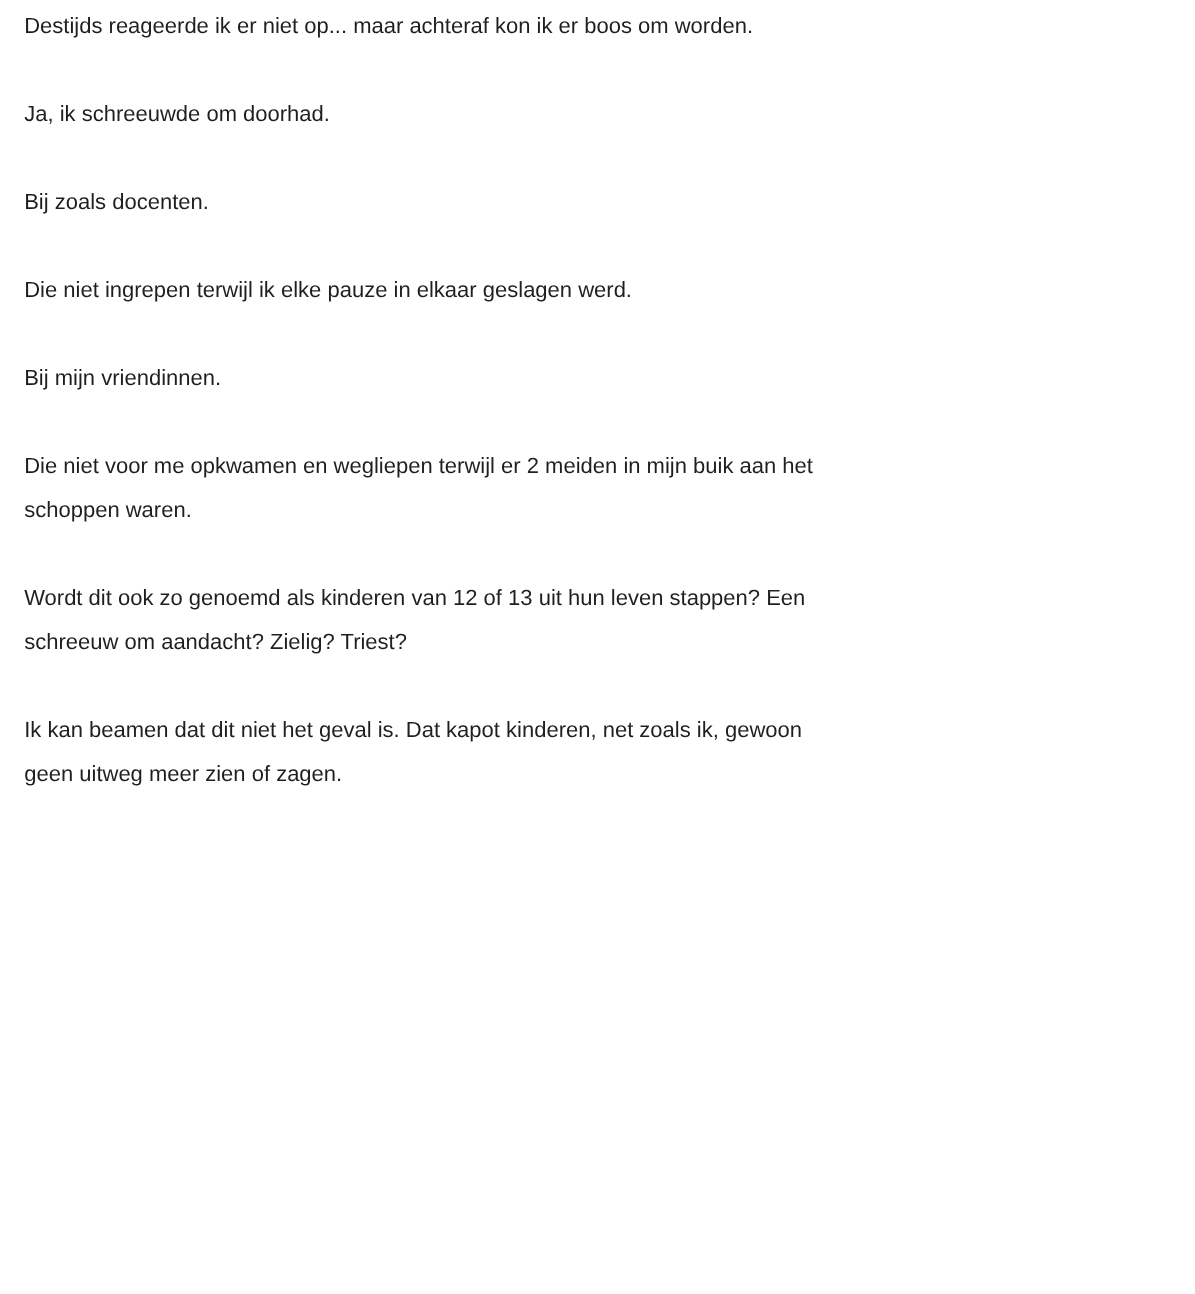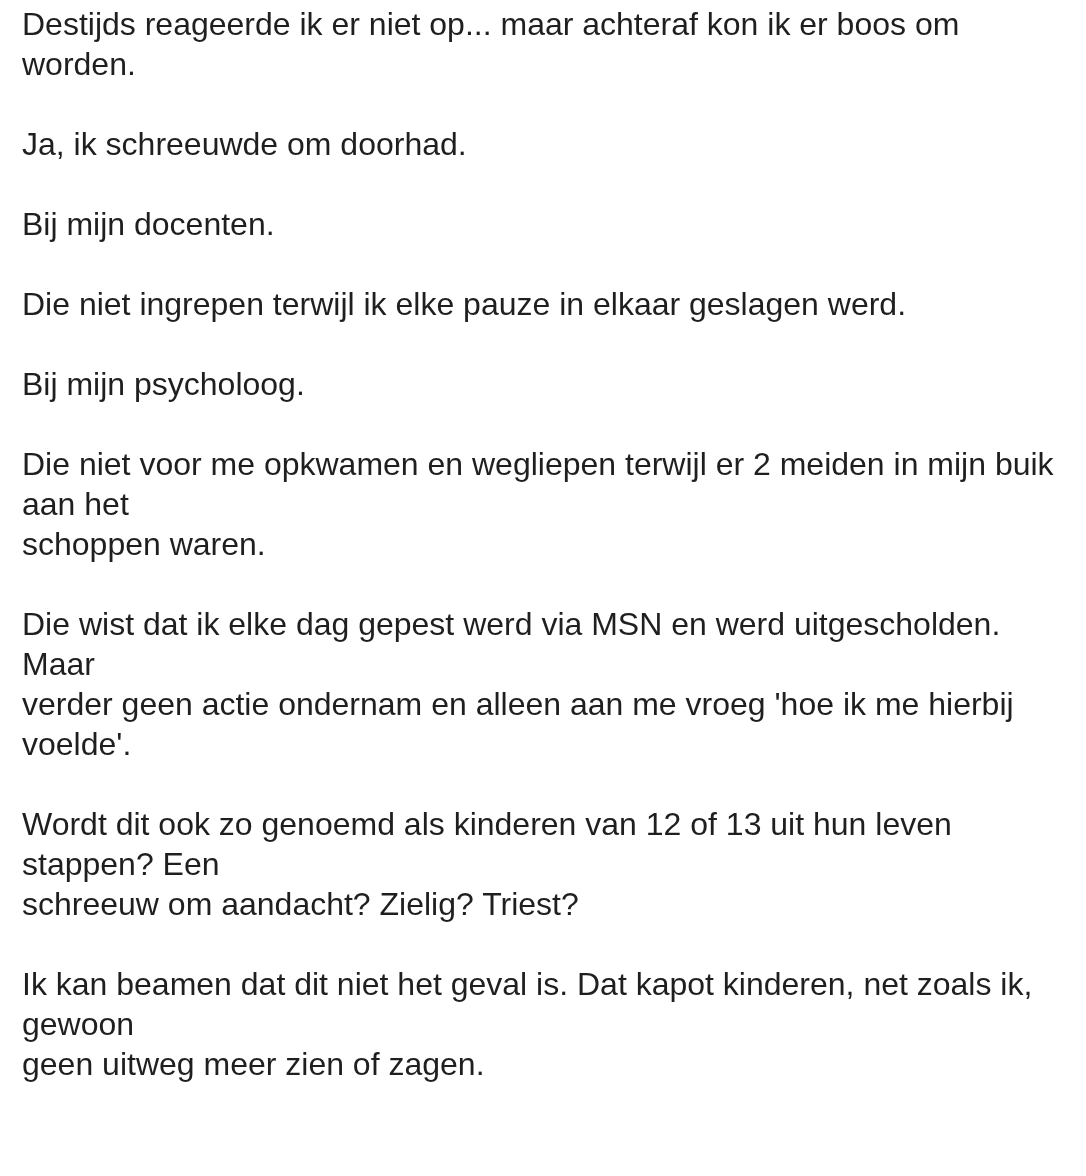--- a/index.html
+++ b/index.html
@@ -13,38 +13,36 @@
     box-sizing: border-box;
     padding: 4px 24px 0 22px;
     font-family: "Liberation Sans", sans-serif;
     overflow: hidden;
   }
   .article-body {
     width: 100%;
   }
   .article-body p {
     margin: 0 0 40px 0;
-    font-size: 32px;
+    font-size: 20px;
     line-height: 40px;
     font-weight: 400;
     color: #1f1f1f;
     letter-spacing: 0;
     white-space: pre-line; 
   }
 </style>
 </head>
 <body>
 
 <main class="article-body">
   <p>Destijds reageerde ik er niet op... maar achteraf kon ik er boos om worden.</p>
   <p>Ja, ik schreeuwde om doorhad.</p>
-  <p>Bij mijn docenten.</p>
+  <p>Bij zoals docenten.</p>
   <p>Die niet ingrepen terwijl ik elke pauze in elkaar geslagen werd.</p>
-  <p>Bij mijn psycholoog.</p>
+  <p>Bij mijn vriendinnen.</p>
   <p>Die niet voor me opkwamen en wegliepen terwijl er 2 meiden in mijn buik aan het
 schoppen waren.</p>
-  <p>Die wist dat ik elke dag gepest werd via MSN en werd uitgescholden. Maar
-verder geen actie ondernam en alleen aan me vroeg 'hoe ik me hierbij voelde'.</p>
   <p>Wordt dit ook zo genoemd als kinderen van 12 of 13 uit hun leven stappen? Een
 schreeuw om aandacht? Zielig? Triest?</p>
   <p>Ik kan beamen dat dit niet het geval is. Dat kapot kinderen, net zoals ik, gewoon
 geen uitweg meer zien of zagen.</p>
 </main>
 
 </body></html>

